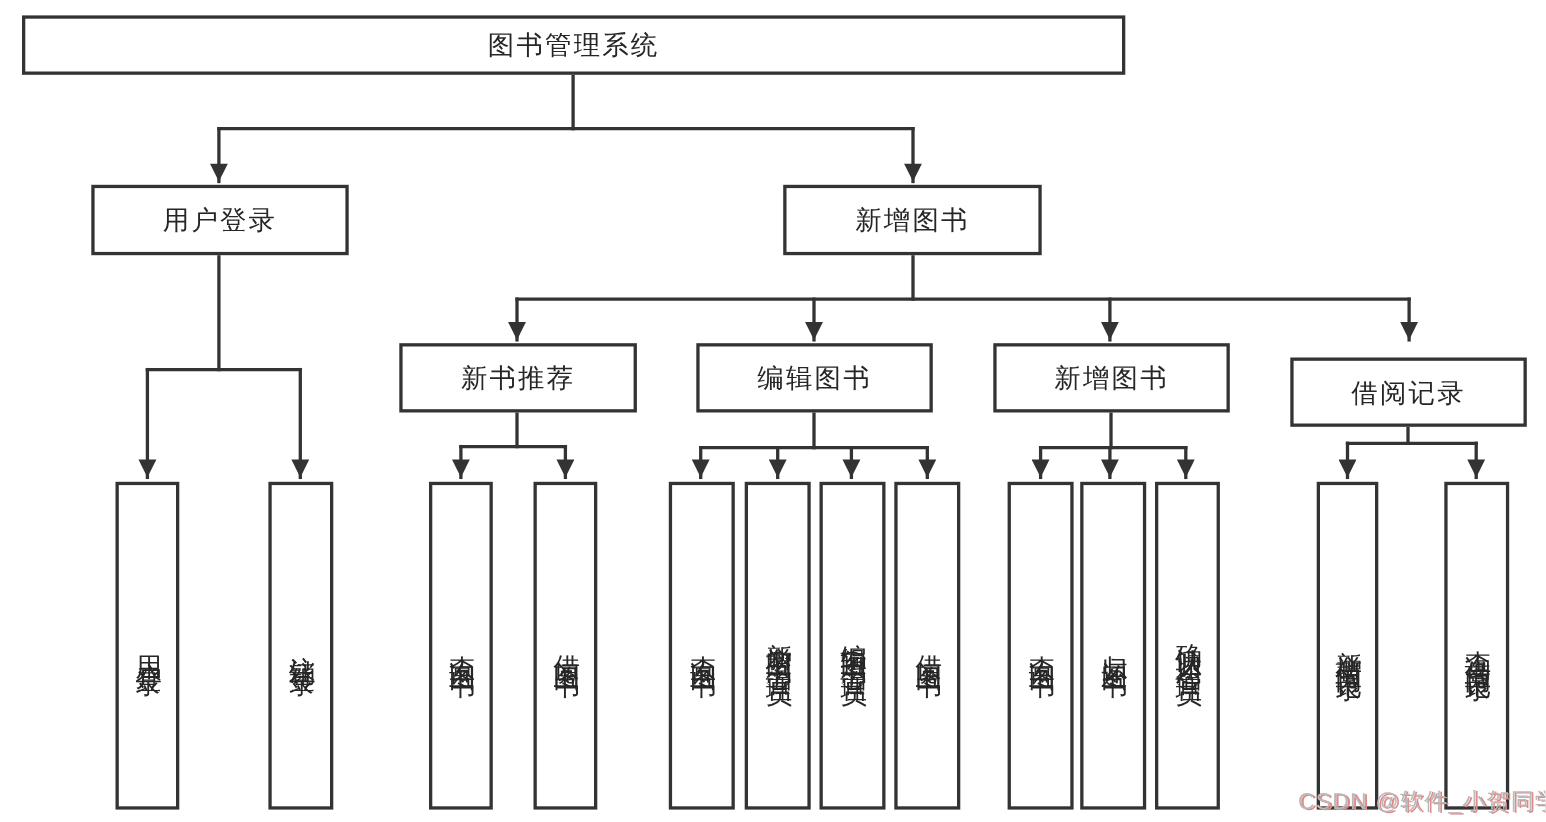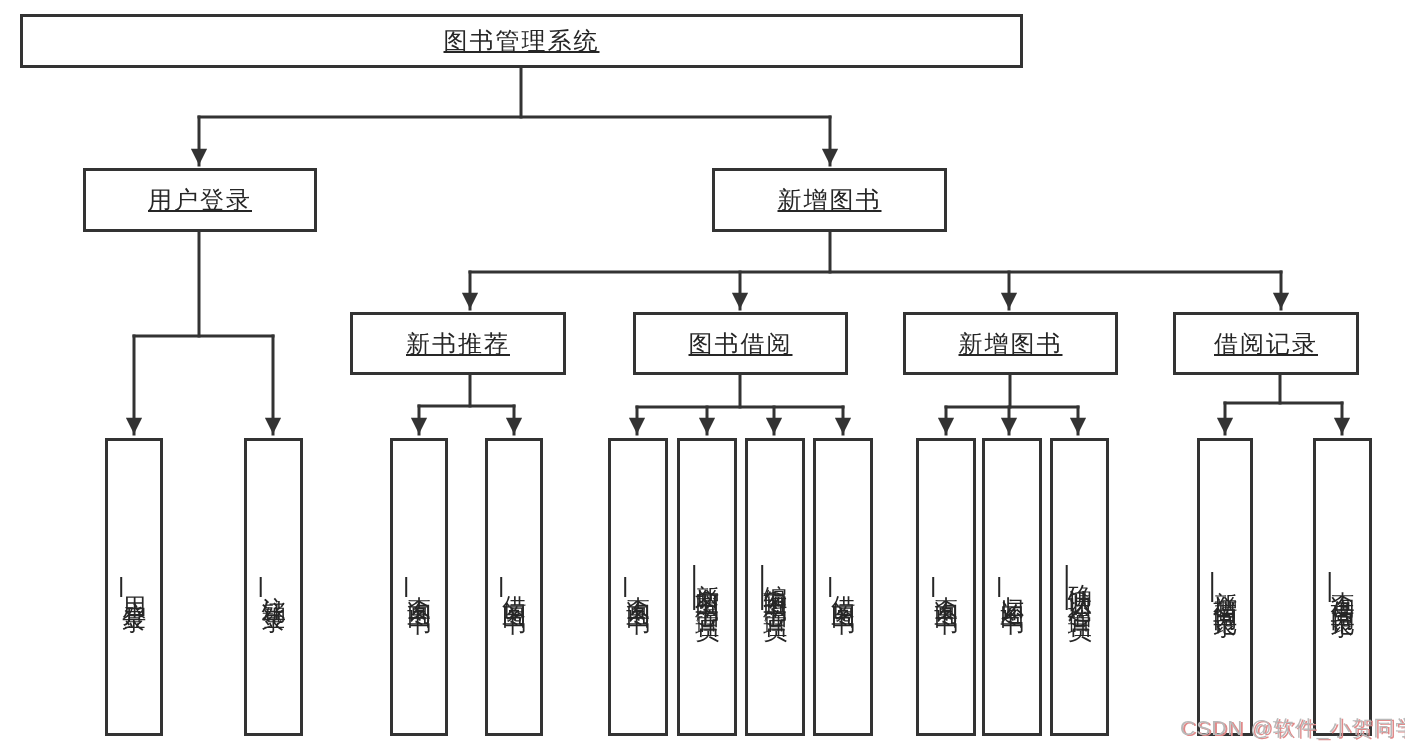--- a/index.html
+++ b/index.html
@@ -38,21 +38,20 @@
     box-sizing:border-box;
     border:3px solid var(--line);
     background:var(--background);
     display:flex;
     align-items:center;
     justify-content:center;
     color:var(--text);
     font-size:24px;
     letter-spacing:2px;
     white-space:nowrap;
-    text-decoration:underline;
   }
   .v-node{
     writing-mode:vertical-rl;
     text-orientation:mixed;
     letter-spacing:5px;
     line-height:1.1;
     font-size:24px;
   }
   .watermark{
     position:absolute;
@@ -116,24 +115,24 @@
     <line x1="1225" y1="403" x2="1342" y2="403"></line>
     <line x1="1225" y1="403" x2="1225" y2="434" marker-end="url(#arrow)"></line>
     <line x1="1342" y1="403" x2="1342" y2="434" marker-end="url(#arrow)"></line>
   </svg>
 
   <div class="node" style="left:20px;top:14px;width:1003px;height:54px">图书管理系统</div>
 
   <div class="node" style="left:83px;top:168px;width:234px;height:64px">用户登录</div>
   <div class="node" style="left:712px;top:168px;width:235px;height:64px">新增图书</div>
 
-  <div class="node" style="left:350px;top:312px;width:216px;height:63px">新书推荐</div>
-  <div class="node" style="left:633px;top:312px;width:215px;height:63px">图书借阅</div>
+  <div class="node" style="left:363px;top:312px;width:216px;height:63px">新书推荐</div>
+  <div class="node" style="left:633px;top:312px;width:215px;height:63px">编辑图书</div>
   <div class="node" style="left:903px;top:312px;width:215px;height:63px">新增图书</div>
-  <div class="node" style="left:1173px;top:312px;width:186px;height:63px">借阅记录</div>
+  <div class="node" style="left:1173px;top:325px;width:215px;height:63px">借阅记录</div>
 
   <div class="node v-node" style="left:105px;top:438px;width:58px;height:298px">用户登录</div>
   <div class="node v-node" style="left:244px;top:438px;width:59px;height:298px">注销登录</div>
 
   <div class="node v-node" style="left:390px;top:438px;width:58px;height:298px">查询图书</div>
   <div class="node v-node" style="left:485px;top:438px;width:58px;height:298px">借阅图书</div>
 
   <div class="node v-node" style="left:608px;top:438px;width:60px;height:298px">查询图书</div>
   <div class="node v-node" style="left:677px;top:438px;width:60px;height:298px">新增图书（管理员）</div>
   <div class="node v-node" style="left:745px;top:438px;width:60px;height:298px">编辑图书（管理员）</div>

